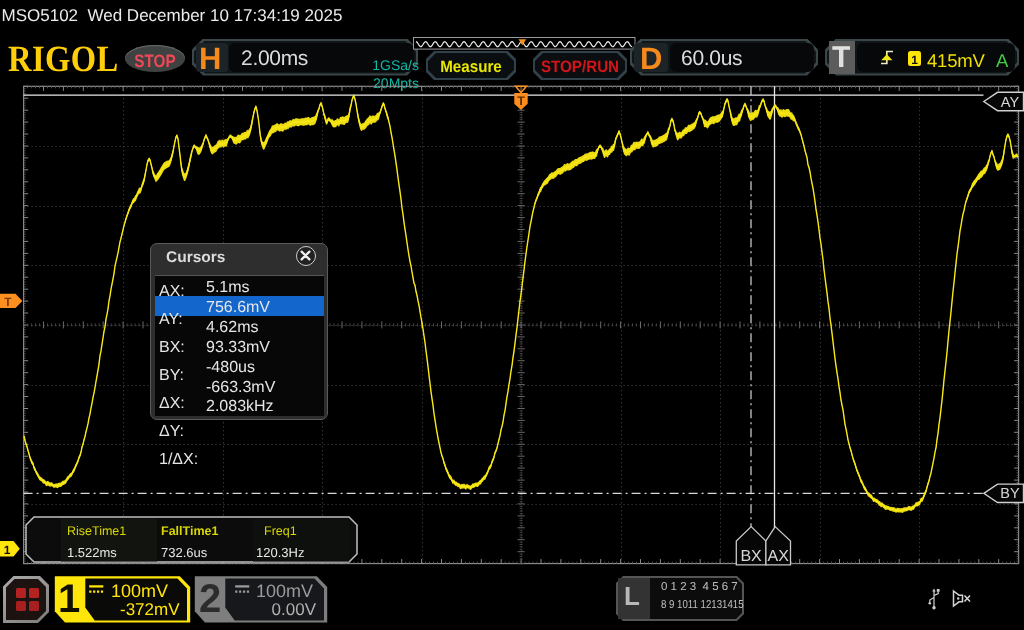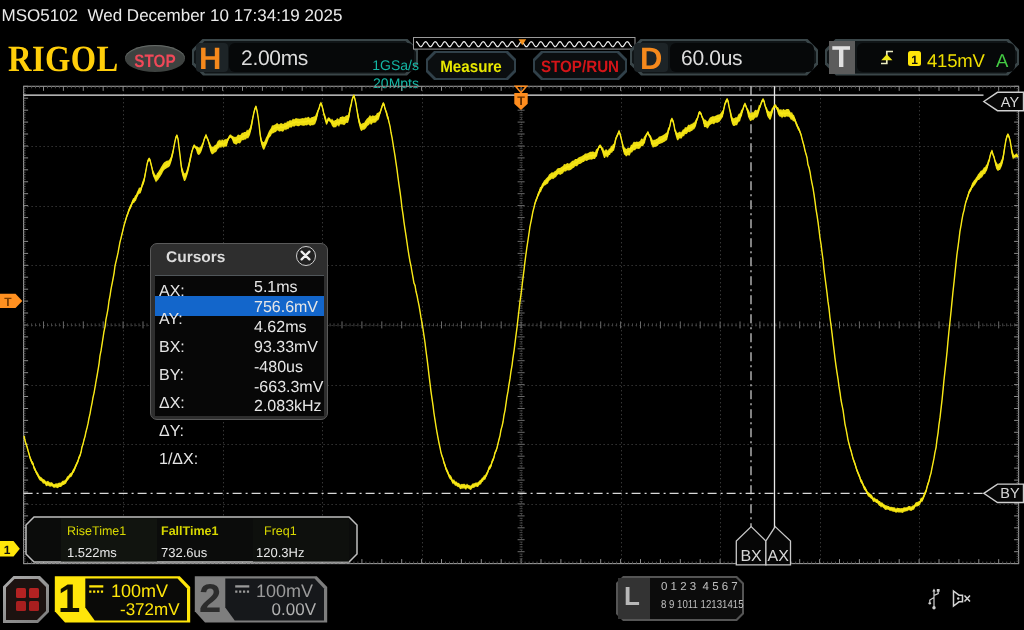--- a/index.html
+++ b/index.html
@@ -1474,21 +1474,21 @@
 
 <div class="abs" style="left:150px;top:243px;width:178px;height:177px;background:#2e2e2e;border:1.5px solid #5a5a5a;border-radius:7px;"></div>
 <div class="abs" style="left:166px;top:249px;color:#dcdcdc;font-size:15.5px;font-weight:bold;">Cursors</div>
 <div class="abs" style="left:295.5px;top:245.5px;width:20px;height:20px;border:1.6px solid #cfcfcf;border-radius:50%;background:#222;"></div>
 <svg class="abs" style="left:300px;top:250px;" width="11" height="11">
       <path d="M1.6,1.6 L9.4,9.4 M9.4,1.6 L1.6,9.4" stroke="#f0f0f0" stroke-width="2.3" stroke-linecap="round"></path>
     </svg>
 <div class="abs" style="left:154.5px;top:275px;width:169px;height:141px;background:#070707;border-top:1px solid #50565a;"></div>
 <div class="abs" style="left:154.5px;top:296px;width:169px;height:20px;background:#1366cb;"></div>
 <div class="abs" style="left:159px;top:278px;color:#e6e6e6;font-size:16px;line-height:28px;">AX:<br>AY:<br>BX:<br>BY:<br>ΔX:<br>ΔY:<br>1/ΔX:</div>
-<div class="abs" style="left:206px;top:278px;color:#e6e6e6;font-size:16px;line-height:19.9px;margin-left:48px;">5.1ms<br>756.6mV<br>4.62ms<br>93.33mV<br>-480us<br>-663.3mV<br>2.083kHz</div>
+<div class="abs" style="left:206px;top:278px;color:#e6e6e6;font-size:16px;line-height:19.9px;">5.1ms<br>756.6mV<br>4.62ms<br>93.33mV<br>-480us<br>-663.3mV<br>2.083kHz</div>
 
 <div class="abs" style="left:2.5px;top:576px;width:46.5px;height:47px;background:linear-gradient(145deg,#ababab,#7c7c7c);clip-path:polygon(11px 0,calc(100% - 9px) 0,100% 9px,100% calc(100% - 11px),calc(100% - 11px) 100%,0 100%,0 11px);"></div>
 <div class="abs" style="left:5.5px;top:579px;width:40.5px;height:41px;background:#1c1210;clip-path:polygon(9px 0,calc(100% - 8px) 0,100% 8px,100% calc(100% - 9px),calc(100% - 9px) 100%,0 100%,0 9px);"></div>
 <div class="abs" style="left:15.5px;top:587.5px;width:10px;height:10.5px;background:#b42222;border-radius:1.5px;"></div>
 <div class="abs" style="left:29px;top:587.5px;width:10px;height:10.5px;background:#b42222;border-radius:1.5px;"></div>
 <div class="abs" style="left:15.5px;top:601px;width:10px;height:10px;background:#a81f1f;border-radius:1.5px;"></div>
 <div class="abs" style="left:29px;top:601px;width:10px;height:10px;background:#a81f1f;border-radius:1.5px;"></div>
 
 <svg class="abs" style="left:54px;top:575px;" width="138" height="49" viewBox="0 0 138 49">
 <polygon points="0.8,1.2 125.8,1.2 136.2,12 136.2,47.6 11,47.6 0.8,36.2" fill="#ffe60a"></polygon>

